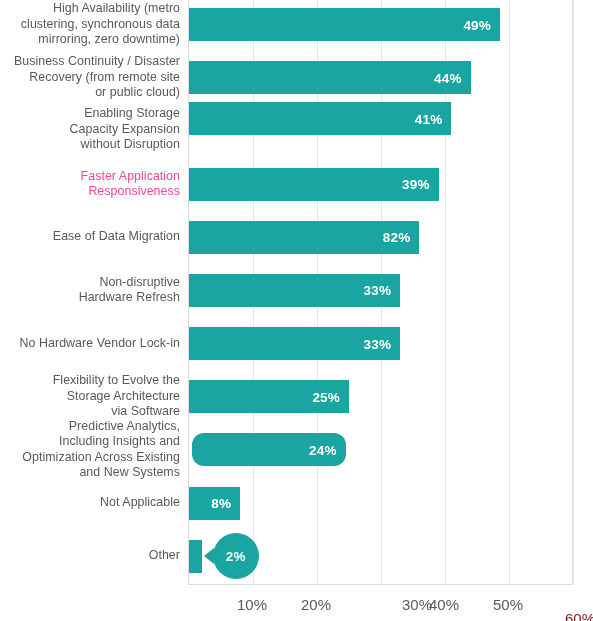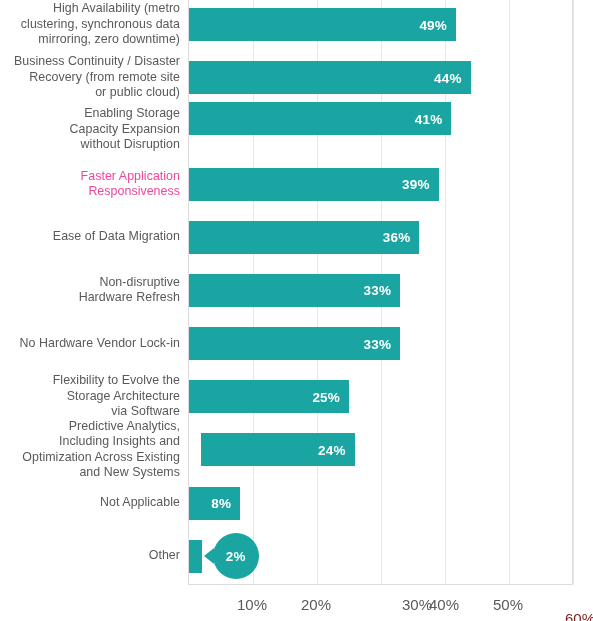--- a/index.html
+++ b/index.html
@@ -166,45 +166,45 @@
   <div class="plot">
     <div>
         <div class="gridline" style="left: 64px; background: rgb(230, 230, 230);"></div>
         <div class="gridline" style="left: 128px; background: rgb(230, 230, 230);"></div>
         <div class="gridline" style="left: 192px; background: rgb(230, 230, 230);"></div>
         <div class="gridline" style="left: 256px; background: rgb(230, 230, 230);"></div>
         <div class="gridline" style="left: 320px; background: rgb(230, 230, 230);"></div>
         <div class="gridline" style="left: 384px; background: rgb(230, 230, 230);"></div>
       </div>
     <div>
-        <div class="bar" style="left: 0px; top: 8px; width: 267px; background: rgb(26, 165, 162);">
+        <div class="bar" style="left: 0px; top: 8px; width: 311px; background: rgb(26, 165, 162);">
           <span class="bar-value" style="color: rgb(255, 255, 255);">49%</span>
         </div>
         <div class="bar" style="left: 0px; top: 61.1818px; width: 281.6px; background: rgb(26, 165, 162);">
           <span class="bar-value" style="color: rgb(255, 255, 255);">44%</span>
         </div>
         <div class="bar" style="left: 0px; top: 102px; width: 262.4px; background: rgb(26, 165, 162);">
           <span class="bar-value" style="color: rgb(255, 255, 255);">41%</span>
         </div>
         <div class="bar" style="left: 0px; top: 167.545px; width: 249.6px; background: rgb(26, 165, 162);">
           <span class="bar-value" style="color: rgb(255, 255, 255);">39%</span>
         </div>
         <div class="bar" style="left: 0px; top: 220.727px; width: 230.4px; background: rgb(26, 165, 162);">
-          <span class="bar-value" style="color: rgb(255, 255, 255);">36%</span>
+          <span class="bar-value" style="color: rgb(255, 255, 255);">82%</span>
         </div>
         <div class="bar" style="left: 0px; top: 273.909px; width: 211.2px; background: rgb(26, 165, 162);">
           <span class="bar-value" style="color: rgb(255, 255, 255);">33%</span>
         </div>
         <div class="bar" style="left: 0px; top: 327.091px; width: 211.2px; background: rgb(26, 165, 162);">
           <span class="bar-value" style="color: rgb(255, 255, 255);">33%</span>
         </div>
         <div class="bar" style="left: 0px; top: 380.273px; width: 160px; background: rgb(26, 165, 162);">
           <span class="bar-value" style="color: rgb(255, 255, 255);">25%</span>
         </div>
-        <div class="bar" style="left: 12px; top: 433.455px; width: 153.6px; background: rgb(26, 165, 162);">
+        <div class="bar" style="left: 3px; top: 433.455px; width: 153.6px; background: rgb(26, 165, 162); border-radius: 12px;">
           <span class="bar-value" style="color: rgb(255, 255, 255);">24%</span>
         </div>
         <div class="bar" style="left: 0px; top: 486.636px; width: 51.2px; background: rgb(26, 165, 162);">
           <span class="bar-value" style="color: rgb(255, 255, 255);">8%</span>
         </div>
         <div class="bar" style="left: 0px; top: 539.818px; width: 12.8px; background: rgb(26, 165, 162);"></div>
         <div class="callout" style="left: 23.8px; top: 533.318px; background: rgb(26, 165, 162);">
           <span class="callout-value" style="color: rgb(255, 255, 255);">2%</span>
         </div>
       </div>

